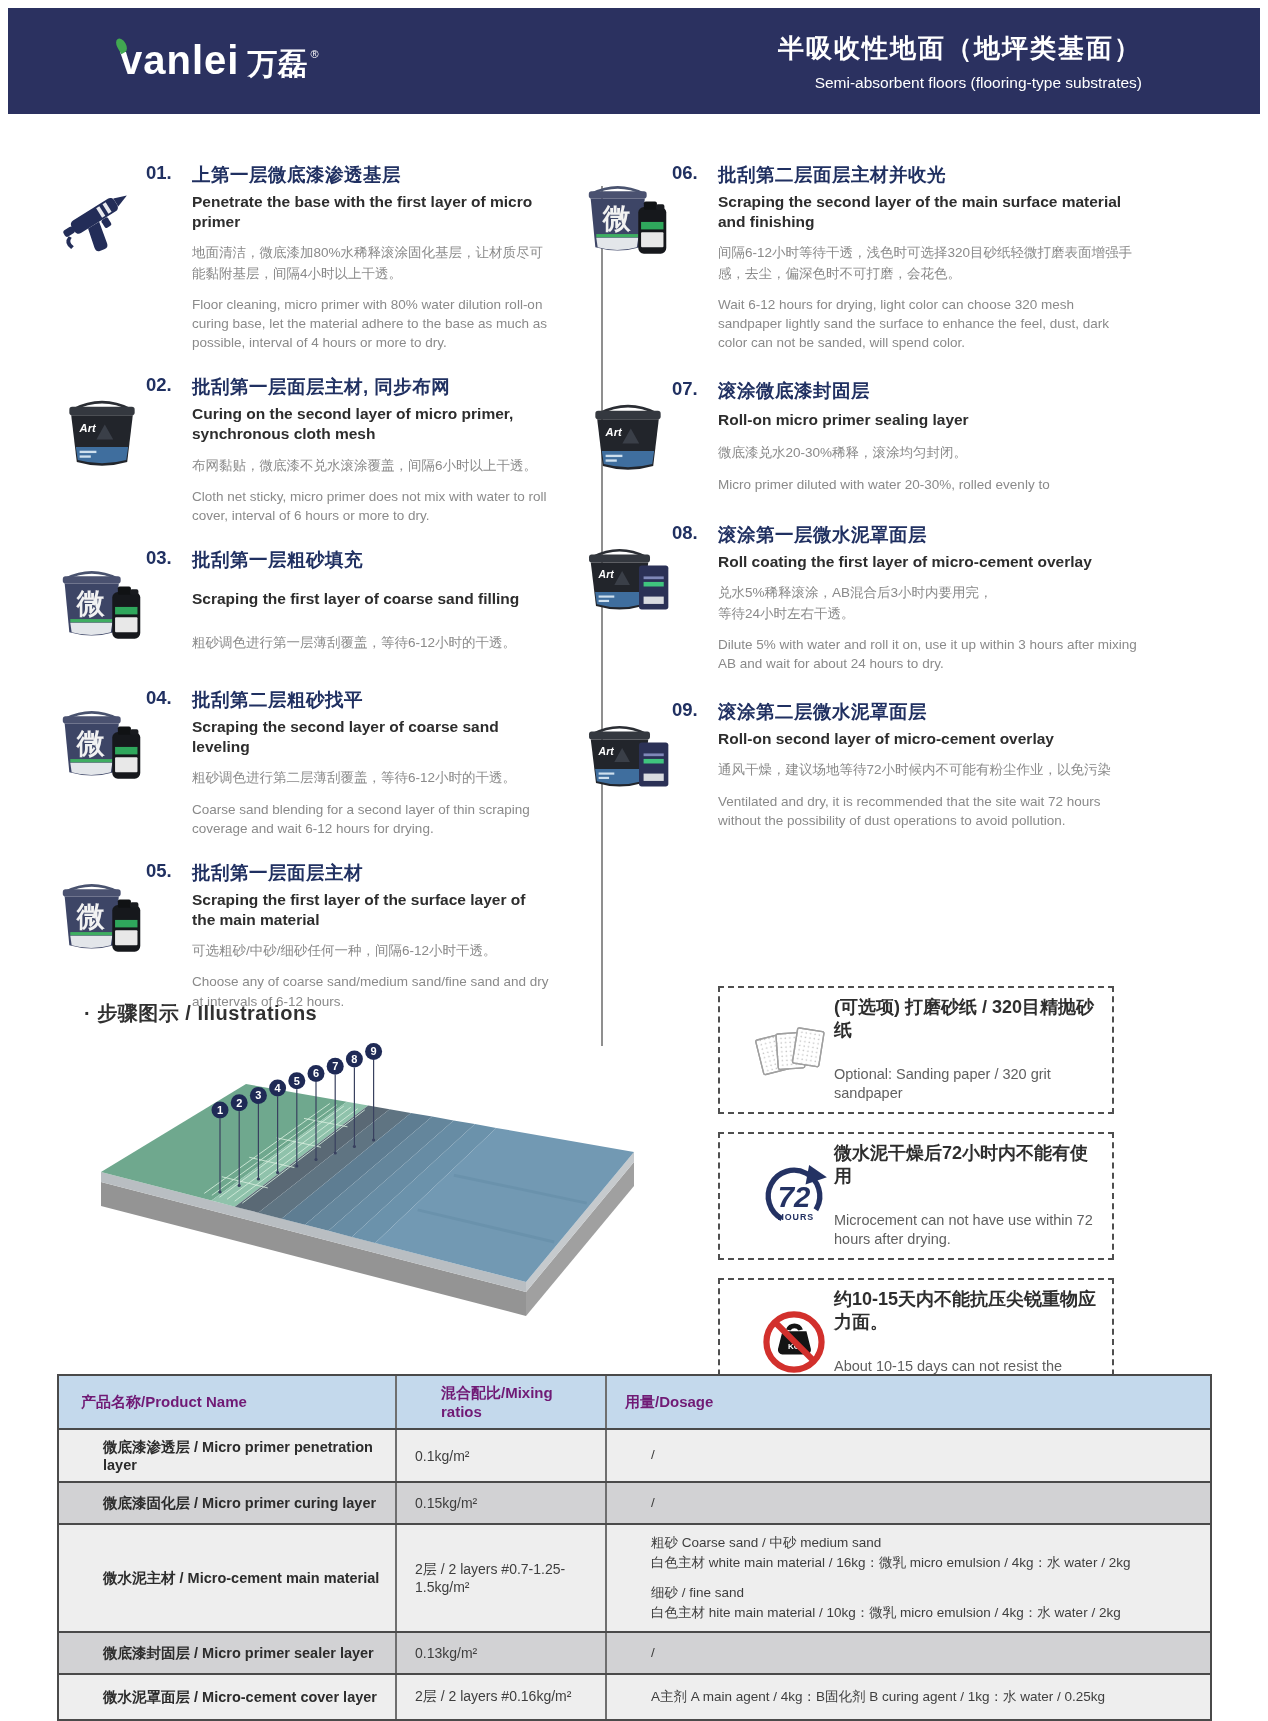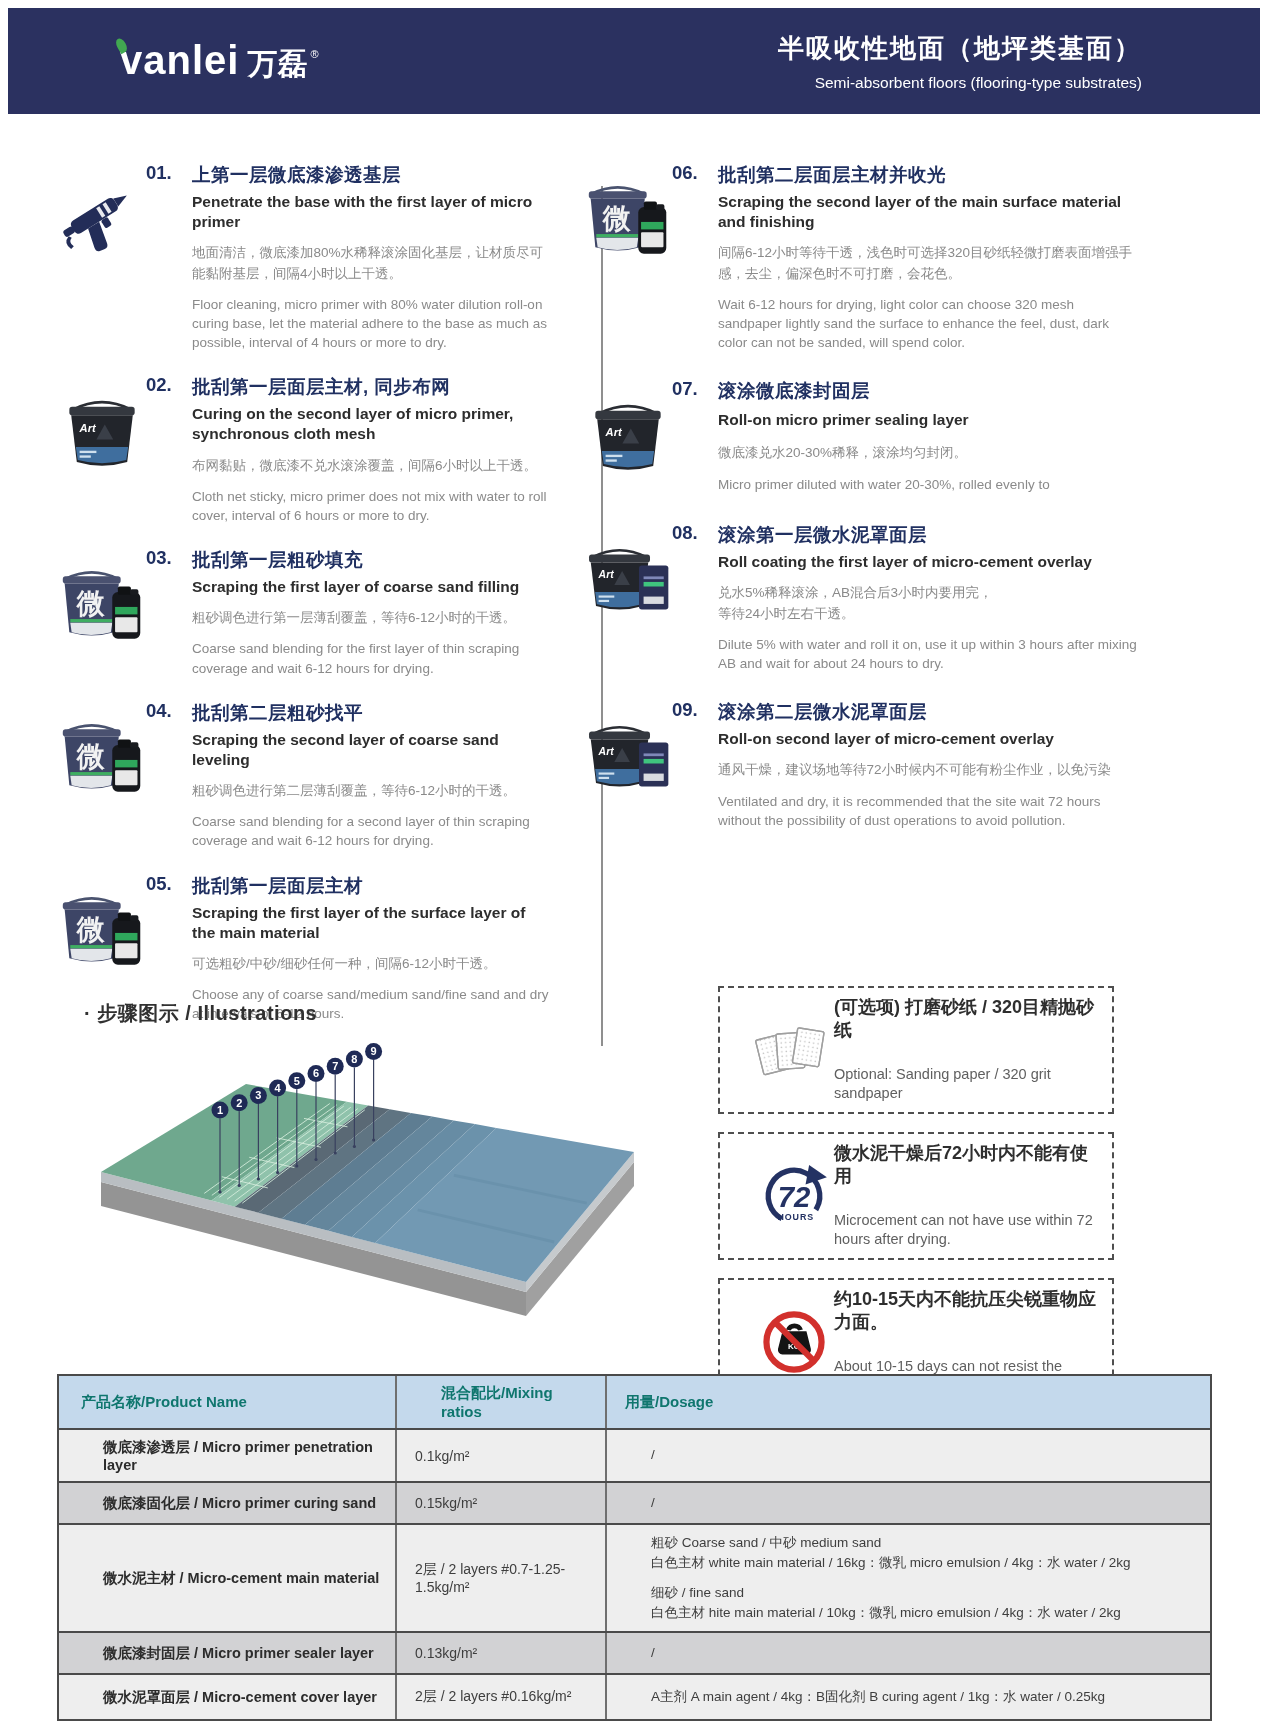--- a/index.html
+++ b/index.html
@@ -51,21 +51,21 @@
 
   
   #spec-table{position:absolute;left:57px;top:1374px;width:1155px;border:2px solid #4a4a4a;
               box-sizing:border-box;}
   .t-row{display:grid;grid-template-columns:336px 210px 1fr;border-top:2px solid #4a4a4a;}
   .t-row:first-child{border-top:none;}
   .t-head{background:#c4d9ec;min-height:42px;}
   .t-cell{display:flex;flex-direction:column;justify-content:center;box-sizing:border-box;
           padding:8px 10px 8px 22px;}
   .t-cell + .t-cell{border-left:2px solid #6f6f6f;}
-  .t-head .t-cell{font-size:15px;font-weight:800;color:#0f766e;}
+  .t-head .t-cell{font-size:15px;font-weight:800;color:#701a75;}
   .c-dose{padding-left:18px;}
   .c-mix{padding-left:44px;}
   .row-light{background:#eeeeee;}
   .row-dark{background:#d2d2d4;}
   .cell-name{font-size:14.5px;font-weight:700;color:#2c2c2c;padding-left:44px;}
   .cell-dose{font-size:14px;color:#3e3e3e;}
   .mix-line{font-size:13.5px;color:#3e3e3e;line-height:1.5;}
   .mix-gap{height:9px;}
 </style>
 </head>
@@ -149,21 +149,20 @@
         <rect x="59" y="46" width="24" height="8" fill="#2fa75c"></rect>
         <rect x="59" y="57" width="24" height="16" rx="1" fill="#e8e8e8"></rect>
       </g>
           </svg>
         </div>
       <div class="step-body">
         <div class="step-num">03.</div>
         <div class="step-zh">批刮第一层粗砂填充</div>
         <div class="step-en">Scraping the first layer of coarse sand filling</div>
         <div class="step-zhd">粗砂调色进行第一层薄刮覆盖，等待6-12小时的干透。</div>
-        <div class="step-end">Coarse sand blending for the first layer of thin scraping coverage and wait 6-12 hours for drying.</div>
       </div>
     </div>
       <div class="step">
       <div class="step-icon">
     <svg viewBox="0 0 90 90" width="84" height="84">
       <path d="M6,16 Q34,2 62,16" stroke="#4a536f" stroke-width="3" fill="none"></path>
       <rect x="3" y="13" width="62" height="8" rx="3" fill="#4a5170"></rect>
       <path d="M5,21 h58 l-5,52 q-24,7 -48,0 z" fill="#3d4566"></path>
       <text x="33" y="53" font-size="30" font-weight="bold" fill="#f2f2f2" text-anchor="middle" font-family="DejaVu Serif,serif">微</text>
       <rect x="11" y="59" width="45" height="3.5" fill="#3fae62"></rect>
@@ -468,21 +467,21 @@
       <div class="t-cell c-dose">用量/Dosage</div>
     </div>
   <div class="t-row row-light" style="min-height: 40px;">
       <div class="t-cell cell-name">微底漆渗透层 / Micro primer penetration layer</div>
       <div class="t-cell c-dose cell-dose">0.1kg/m²</div>
       <div class="t-cell c-mix cell-mix">
           <div class="mix-line">/</div>
         </div>
     </div>
       <div class="t-row row-dark" style="min-height: 40px;">
-      <div class="t-cell cell-name">微底漆固化层 / Micro primer curing sand</div>
+      <div class="t-cell cell-name">微底漆固化层 / Micro primer curing layer</div>
       <div class="t-cell c-dose cell-dose">0.15kg/m²</div>
       <div class="t-cell c-mix cell-mix">
           <div class="mix-line">/</div>
         </div>
     </div>
       <div class="t-row row-light" style="min-height: 106px;">
       <div class="t-cell cell-name">微水泥主材 / Micro-cement main material</div>
       <div class="t-cell c-dose cell-dose">2层 / 2 layers  #0.7-1.25-1.5kg/m²</div>
       <div class="t-cell c-mix cell-mix">
           <div class="mix-line">粗砂 Coarse sand / 中砂 medium sand</div>

